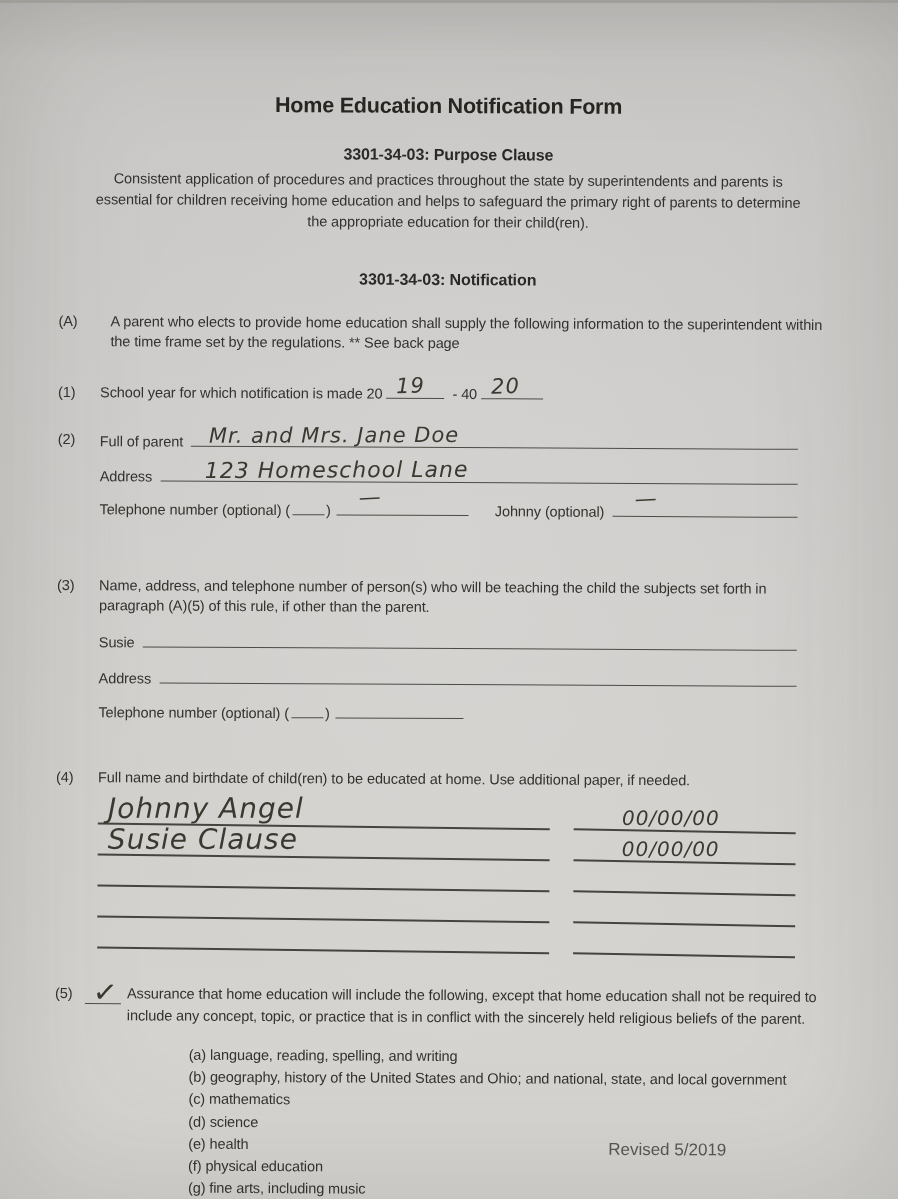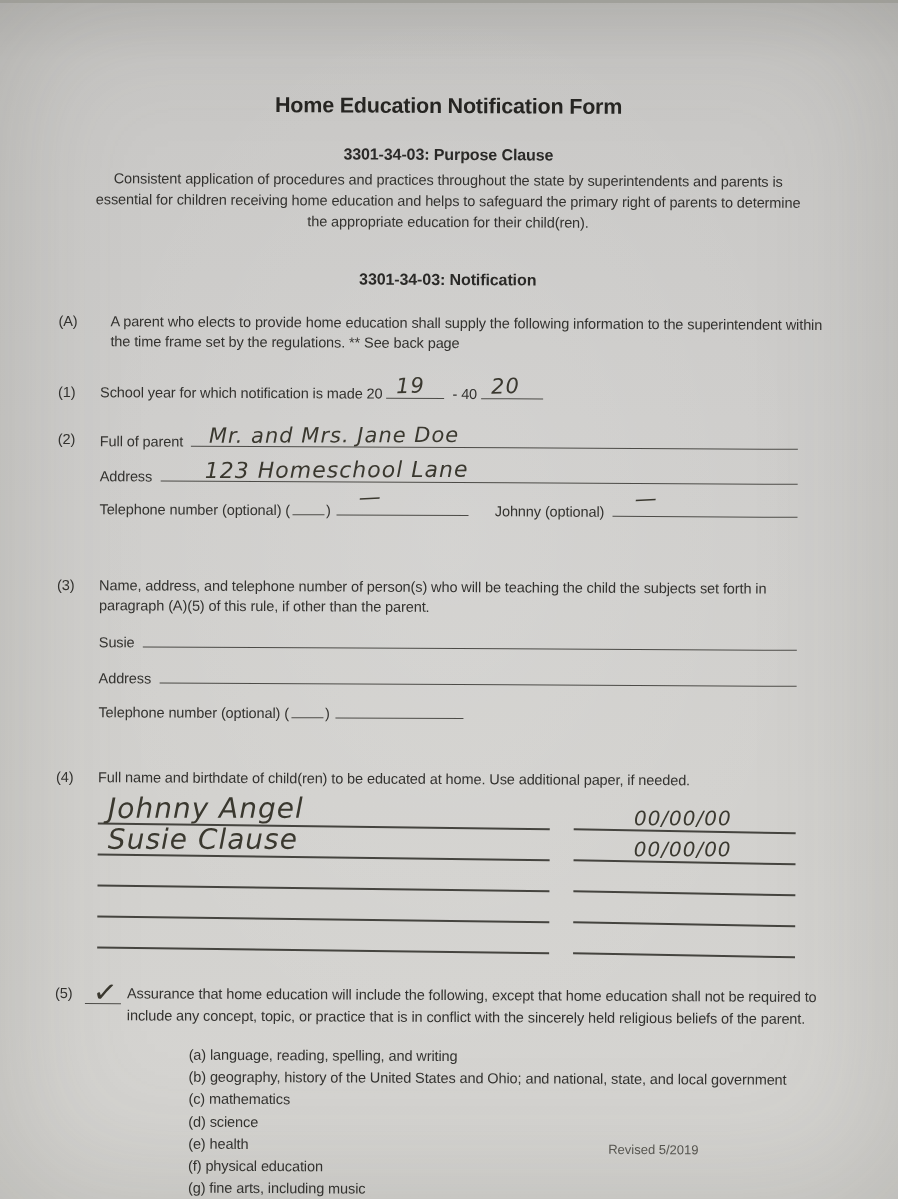--- a/index.html
+++ b/index.html
@@ -61,21 +61,21 @@
   .hw{
     font-family:"DejaVu Sans",sans-serif;font-style:italic;
     color:#3a382f;letter-spacing:1px;white-space:nowrap;
   }
   .hw-pos{position:absolute;bottom:-1px;left:12px;line-height:1;}
   .hw-year{font-size:21px;bottom:1px;left:10px;transform:rotate(-2deg);}
   .hw-name2{font-size:21px;bottom:0;left:18px;transform:rotate(-0.5deg);}
   .hw-addr{font-size:22px;bottom:0;left:44px;transform:rotate(-0.6deg);}
   .hw-dash{font-size:22px;bottom:6px;left:22px;letter-spacing:0;transform:rotate(-3deg);}
   .hw-child{font-size:28px;bottom:1px;left:10px;transform:rotate(-0.8deg);margin-top:28px;}
-  .hw-date{font-size:20px;bottom:2px;left:48px;transform:rotate(-1deg);margin-left:12px;}
+  .hw-date{font-size:20px;bottom:2px;left:48px;transform:rotate(-1deg);}
   .check-blank{
     position:absolute;left:-42px;top:8px;width:36px;
     border-bottom:1.8px solid #4c4b47;height:12px;
   }
   .hw-check{
     position:absolute;font-family:"DejaVu Sans",sans-serif;
     font-size:29px;font-weight:bold;color:#3a382f;
     left:8px;bottom:-4px;line-height:1;transform:rotate(6deg);
   }
   
@@ -98,21 +98,21 @@
   }
   .cdate{
     flex:1;position:relative;border-bottom:2px solid #45443f;height:18px;margin-left:24px;
     transform:rotate(0.75deg) translateY(3px);
   }
   
   .a5-text{position:relative;margin-left:30px;width:706px;line-height:21.5px;}
   .subjects{margin:17px 0 0 92px;line-height:22.2px;}
   .footer{
     position:absolute;top:1139px;left:612px;
-    font-size:13px;color:#55544f;letter-spacing:0;
+    font-size:17px;color:#55544f;letter-spacing:0;
   }
   .year-blank{width:58px;height:14px;margin:0 4px;}
   .year-blank2{width:62px;height:14px;margin:0 4px;}
   .nowrap{white-space:nowrap;}
 </style>
 </head>
 <body>
 
 <div class="photo">
   <div class="content">

